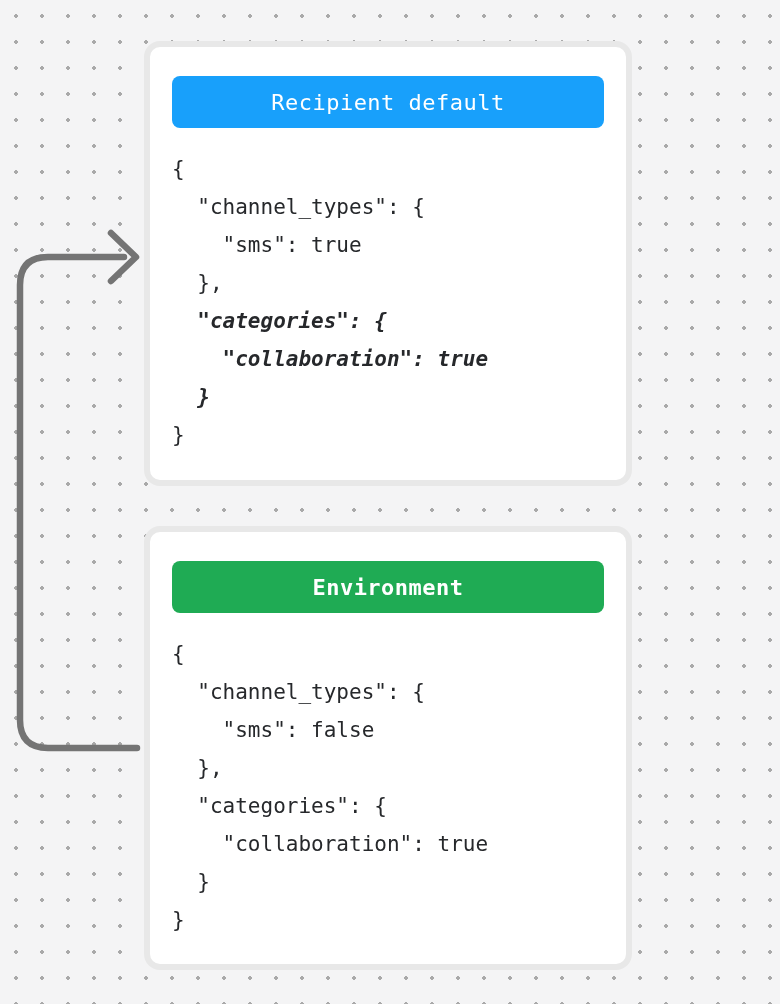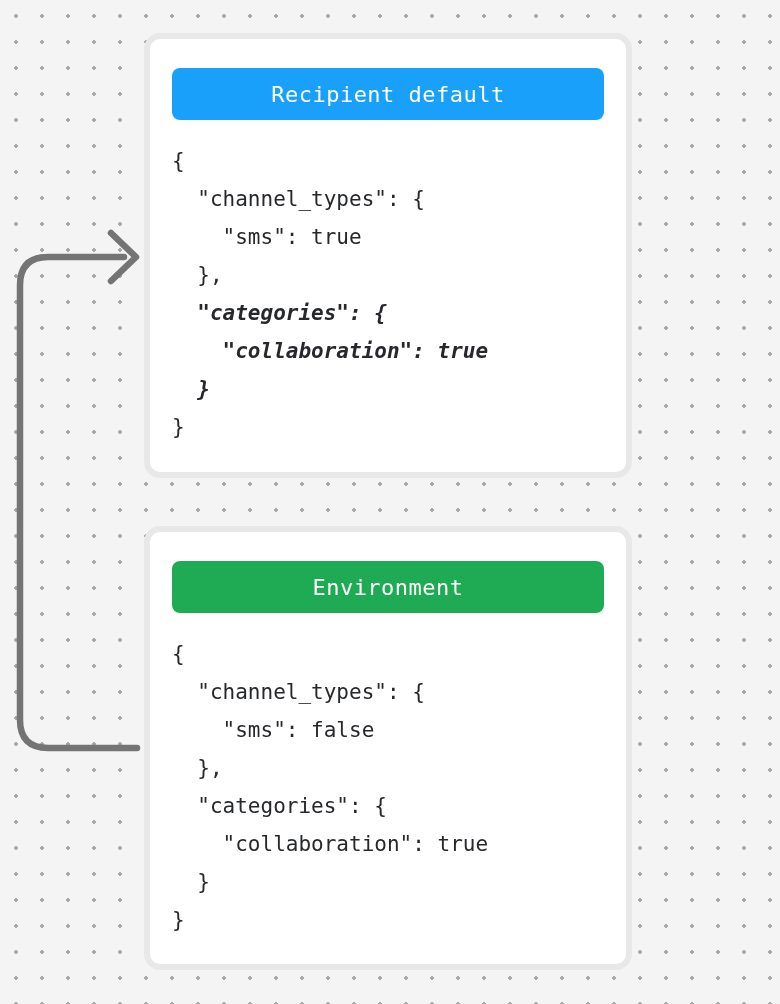--- a/index.html
+++ b/index.html
@@ -26,36 +26,36 @@
   }
   .card {
     position: absolute;
     left: 144px;
     width: 488px;
     box-sizing: border-box;
     background: #FFFFFF;
     border: 6px solid #E8E8E8;
     border-radius: 16px;
   }
-  .card-recipient { top: 33px;  height: 445px; }
+  .card-recipient { top: 41px;  height: 445px; }
   .card-environment { top: 526px; height: 444px; }
   .card-header {
     margin: 29px 22px 0 22px;
     height: 52px;
     border-radius: 8px;
     display: flex;
     align-items: center;
     justify-content: center;
     font-family: "DejaVu Sans Mono", monospace;
     font-size: 22px;
     letter-spacing: 0.5px;
     color: #FFFFFF;
   }
   .header-recipient  { background: #18A0FB; }
-  .header-environment { background: #1FAB54; }
+  .header-environment { background: #1FAB54; font-weight: bold; }
   .code-block {
     margin: 22px 0 0 22px;
     font-family: "DejaVu Sans Mono", monospace;
     font-size: 21px;
     line-height: 38px;
     color: #26282B;
   }
   .code-line { white-space: pre; }
   .code-line.em {
     font-style: italic;

